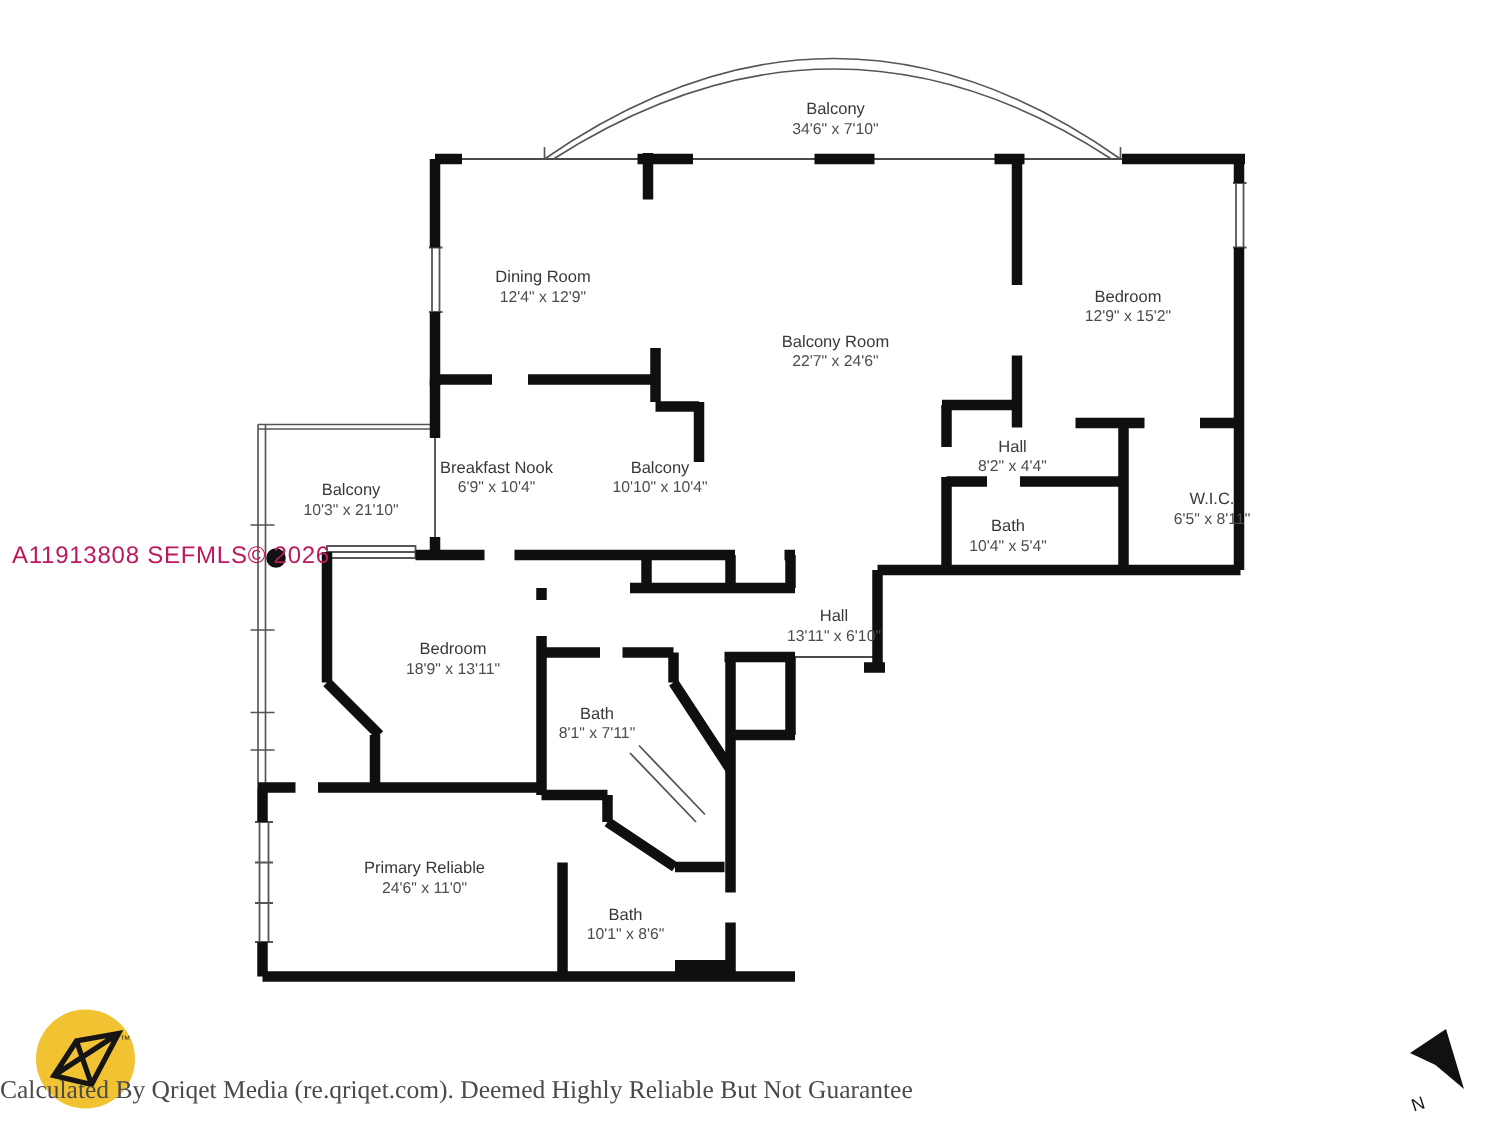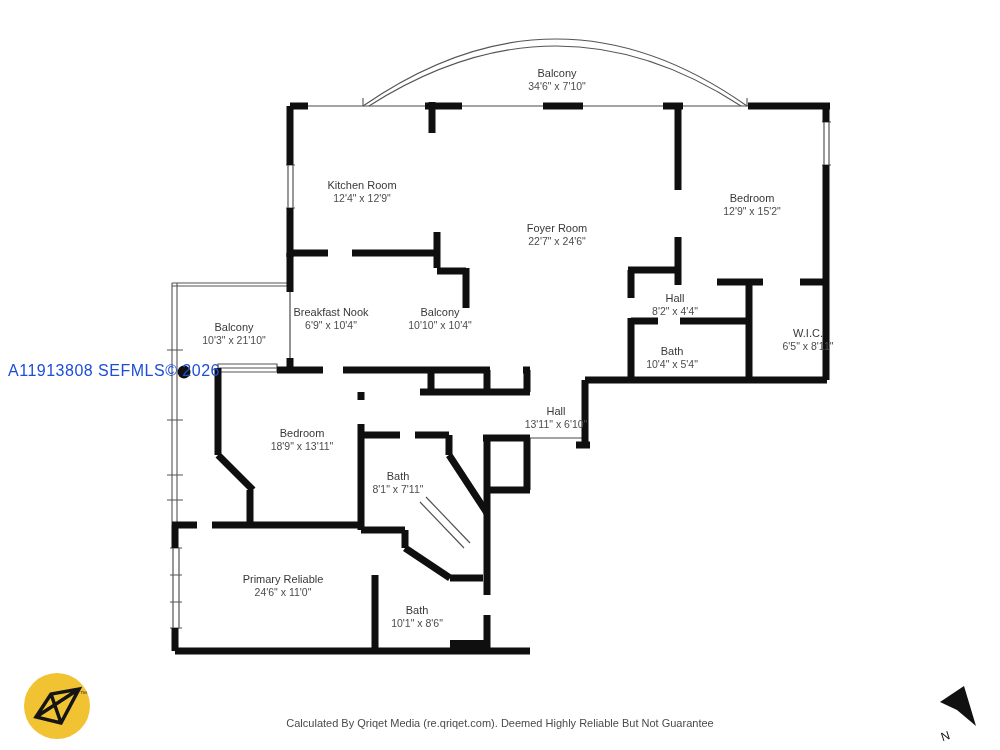--- a/index.html
+++ b/index.html
@@ -3,32 +3,32 @@
 <meta charset="utf-8">
 <style>
   html,body{margin:0;padding:0;background:#ffffff;}
   #canvas{
     position:relative;width:1000px;height:750px;background:#ffffff;overflow:hidden;
     font-family:"Liberation Sans","DejaVu Sans",sans-serif;
   }
   #plan-svg{position:absolute;left:0;top:0;z-index:1;}
   #watermark{
     position:absolute;left:8px;top:362px;z-index:2;
-    font-size:16px;letter-spacing:.5px;color:#1d4ed8;white-space:nowrap;
+    font-size:16px;letter-spacing:.5px;color:#be185d;white-space:nowrap;
   }
   #room-labels{position:absolute;left:0;top:0;width:100%;height:100%;z-index:3;pointer-events:none;}
   .room-label{
     position:absolute;transform:translate(-50%,-50%);text-align:center;white-space:nowrap;
     color:#383838;line-height:13px;
   }
   .room-name{font-size:11px;}
   .room-dims{font-size:10.5px;color:#4c4c4c;}
   #footer-note{
-    position:absolute;left:0;top:717px;width:100%;text-align:center;z-index:3;
-    font-size:11px;color:#4a4a4a;
+    position:absolute;left:0;top:717px;width:100%;z-index:3;
+    font-size:17px;color:#4a4a4a;font-family:Liberation Serif, serif;
   }
   #compass-label{
     position:absolute;left:941px;top:729px;z-index:3;font-size:12px;color:#111;
     transform:rotate(-18deg);
   }
   #logo-tm{
     position:absolute;left:80px;top:690px;z-index:3;font-size:7px;color:#333;
   }
 </style>
 </head>
@@ -106,25 +106,25 @@
   </svg>
 
   <div id="watermark">A11913808  SEFMLS© 2026</div>
 
   <div id="room-labels">
       <div class="room-label" style="left: 557px; top: 80px;">
         <div class="room-name">Balcony</div>
         <div class="room-dims">34'6" x 7'10"</div>
       </div>
       <div class="room-label" style="left: 362px; top: 192px;">
-        <div class="room-name">Kitchen Room</div>
+        <div class="room-name">Dining Room</div>
         <div class="room-dims">12'4" x 12'9"</div>
       </div>
       <div class="room-label" style="left: 557px; top: 235px;">
-        <div class="room-name">Foyer Room</div>
+        <div class="room-name">Balcony Room</div>
         <div class="room-dims">22'7" x 24'6"</div>
       </div>
       <div class="room-label" style="left: 752px; top: 205px;">
         <div class="room-name">Bedroom</div>
         <div class="room-dims">12'9" x 15'2"</div>
       </div>
       <div class="room-label" style="left: 331px; top: 319px;">
         <div class="room-name">Breakfast Nook</div>
         <div class="room-dims">6'9" x 10'4"</div>
       </div>

